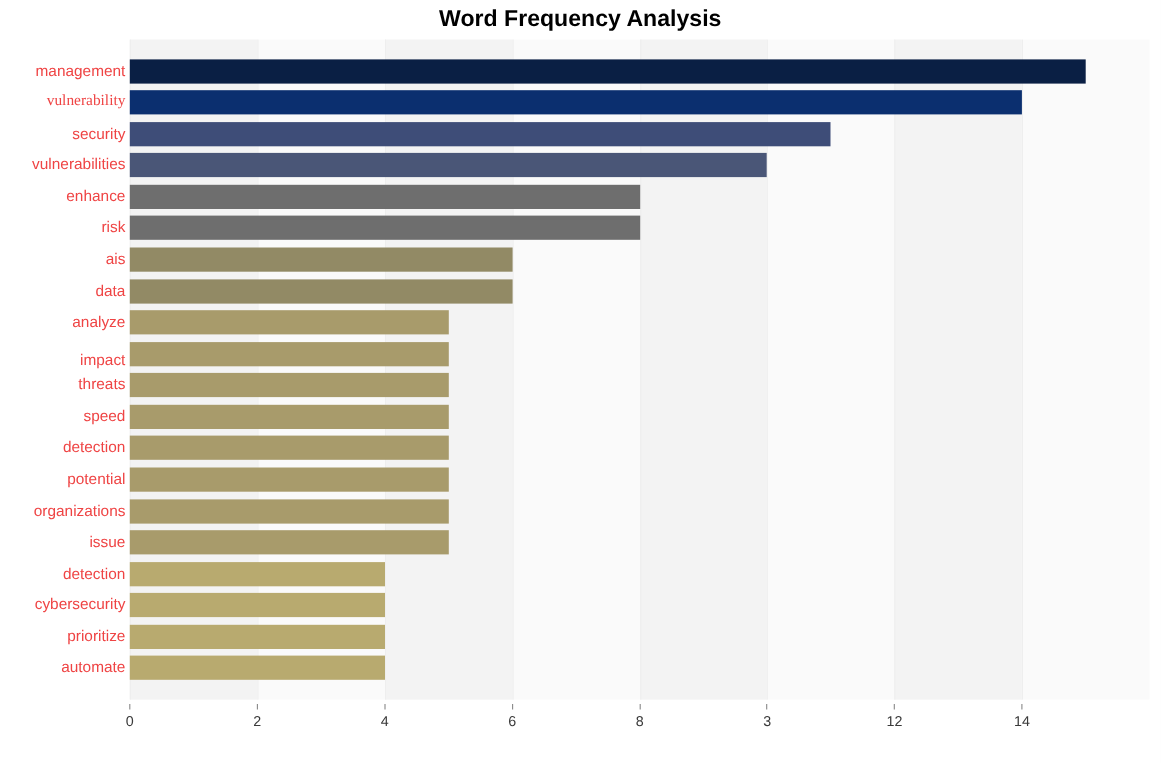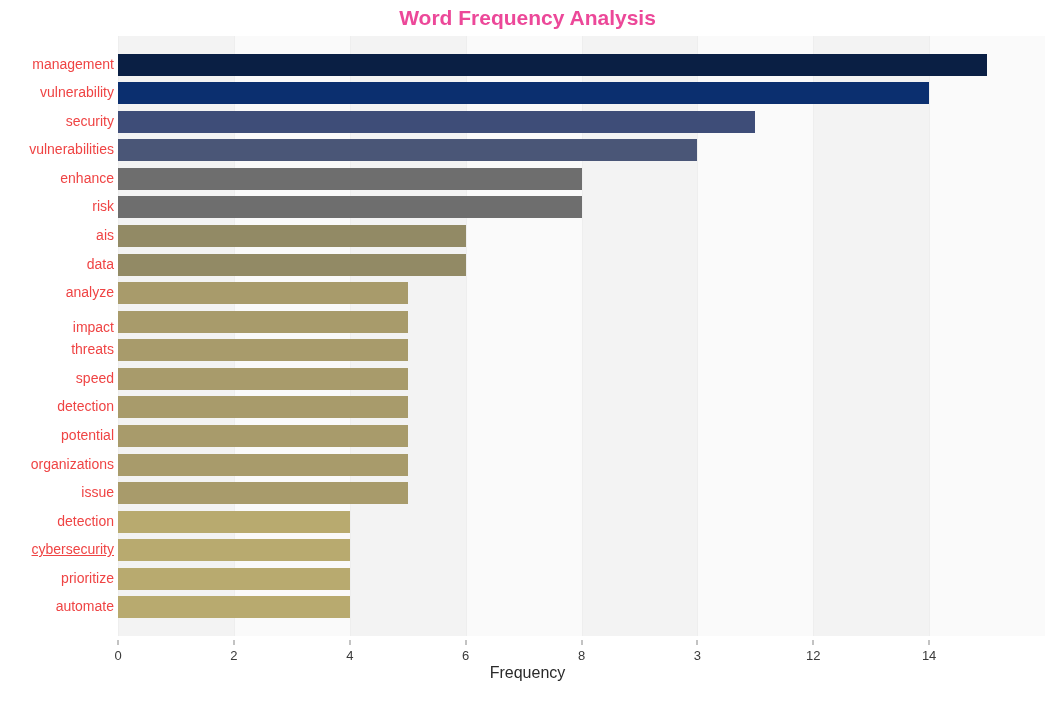--- a/index.html
+++ b/index.html
@@ -18,21 +18,21 @@
     height: 701px;
   }
   .title {
     position: absolute;
     top: 6px;
     left: 0;
     width: 100%;
     text-align: center;
     font-size: 21px;
     font-weight: 700;
-    color: #ec4899;
+    color: #000000;
   }
   .plot-area {
     position: absolute;
     left: 118px;
     top: 36px;
     width: 927px;
     height: 600px;
     background: #fafafa;
   }
   .grid-line {
@@ -115,21 +115,21 @@
         <div class="grid-line" style="left: 463.5px;"></div>
         <div class="grid-line" style="left: 579.375px;"></div>
         <div class="grid-line" style="left: 695.25px;"></div>
         <div class="grid-line" style="left: 811.125px;"></div>
       </div>
   </div>
 
   <div id="rows">
       <div class="cat-label" style="top: 55.5714px;">management</div>
       <div class="bar" style="top: 53.5714px; height: 22px; width: 869.062px; background: rgb(10, 31, 68);"></div>
-      <div class="cat-label" style="top: 84.1429px;">vulnerability</div>
+      <div class="cat-label" style="top: 84.1429px; font-family: Liberation Serif, serif;">vulnerability</div>
       <div class="bar" style="top: 82.1429px; height: 22px; width: 811.125px; background: rgb(11, 47, 111);"></div>
       <div class="cat-label" style="top: 112.714px;">security</div>
       <div class="bar" style="top: 110.714px; height: 22px; width: 637.312px; background: rgb(62, 77, 120);"></div>
       <div class="cat-label" style="top: 141.286px; margin-left: 28px;">vulnerabilities</div>
       <div class="bar" style="top: 139.286px; height: 22px; width: 579.375px; background: rgb(74, 86, 119);"></div>
       <div class="cat-label" style="top: 169.857px;">enhance</div>
       <div class="bar" style="top: 167.857px; height: 22px; width: 463.5px; background: rgb(110, 110, 110);"></div>
       <div class="cat-label" style="top: 198.429px;">risk</div>
       <div class="bar" style="top: 196.429px; height: 22px; width: 463.5px; background: rgb(110, 110, 110);"></div>
       <div class="cat-label" style="top: 227px;">ais</div>
@@ -147,21 +147,21 @@
       <div class="cat-label" style="top: 398.429px;">detection</div>
       <div class="bar" style="top: 396.429px; height: 22px; width: 289.688px; background: rgb(168, 155, 107);"></div>
       <div class="cat-label" style="top: 427px;">potential</div>
       <div class="bar" style="top: 425px; height: 22px; width: 289.688px; background: rgb(168, 155, 107);"></div>
       <div class="cat-label" style="top: 455.571px;">organizations</div>
       <div class="bar" style="top: 453.571px; height: 22px; width: 289.688px; background: rgb(168, 155, 107);"></div>
       <div class="cat-label" style="top: 484.143px;">issue</div>
       <div class="bar" style="top: 482.143px; height: 22px; width: 289.688px; background: rgb(168, 155, 107);"></div>
       <div class="cat-label" style="top: 512.714px;">detection</div>
       <div class="bar" style="top: 510.714px; height: 22px; width: 231.75px; background: rgb(184, 170, 111);"></div>
-      <div class="cat-label" style="top: 541.286px; text-decoration: underline;">cybersecurity</div>
+      <div class="cat-label" style="top: 541.286px;">cybersecurity</div>
       <div class="bar" style="top: 539.286px; height: 22px; width: 231.75px; background: rgb(184, 170, 111);"></div>
       <div class="cat-label" style="top: 569.857px; margin-left: 44px;">prioritize</div>
       <div class="bar" style="top: 567.857px; height: 22px; width: 231.75px; background: rgb(184, 170, 111);"></div>
       <div class="cat-label" style="top: 598.429px;">automate</div>
       <div class="bar" style="top: 596.429px; height: 22px; width: 231.75px; background: rgb(184, 170, 111);"></div>
     </div>
 
   <div class="x-ticks" id="x-ticks">
       <div class="x-tick-mark" style="left: 0px;"></div>
       <div class="x-tick" style="left: 0px;">0</div>
@@ -174,14 +174,13 @@
       <div class="x-tick-mark" style="left: 463.5px;"></div>
       <div class="x-tick" style="left: 463.5px;">8</div>
       <div class="x-tick-mark" style="left: 579.375px;"></div>
       <div class="x-tick" style="left: 579.375px;">3</div>
       <div class="x-tick-mark" style="left: 695.25px;"></div>
       <div class="x-tick" style="left: 695.25px;">12</div>
       <div class="x-tick-mark" style="left: 811.125px;"></div>
       <div class="x-tick" style="left: 811.125px;">14</div>
     </div>
 
-  <div class="x-label">Frequency</div>
 </div>
 
 </body></html>

